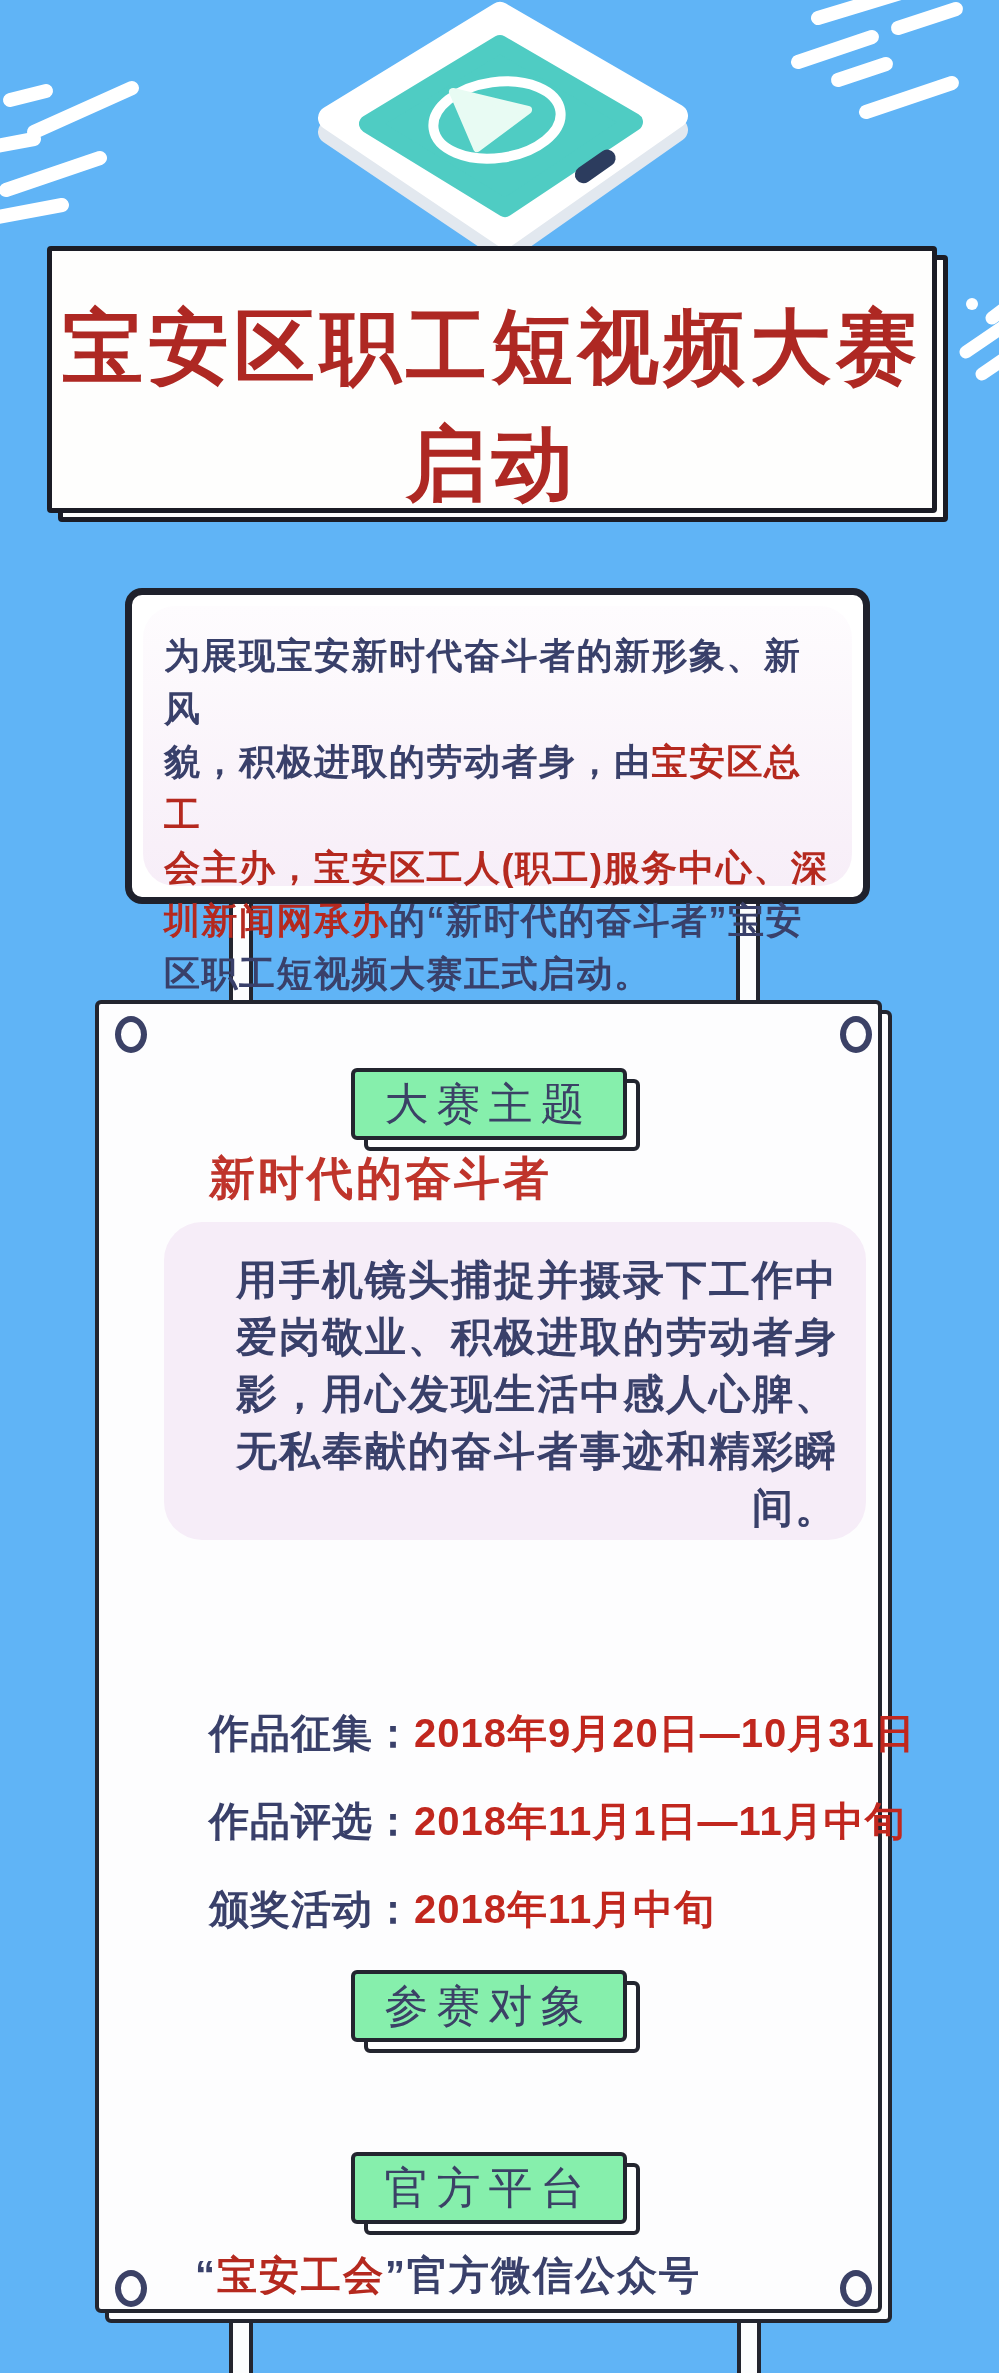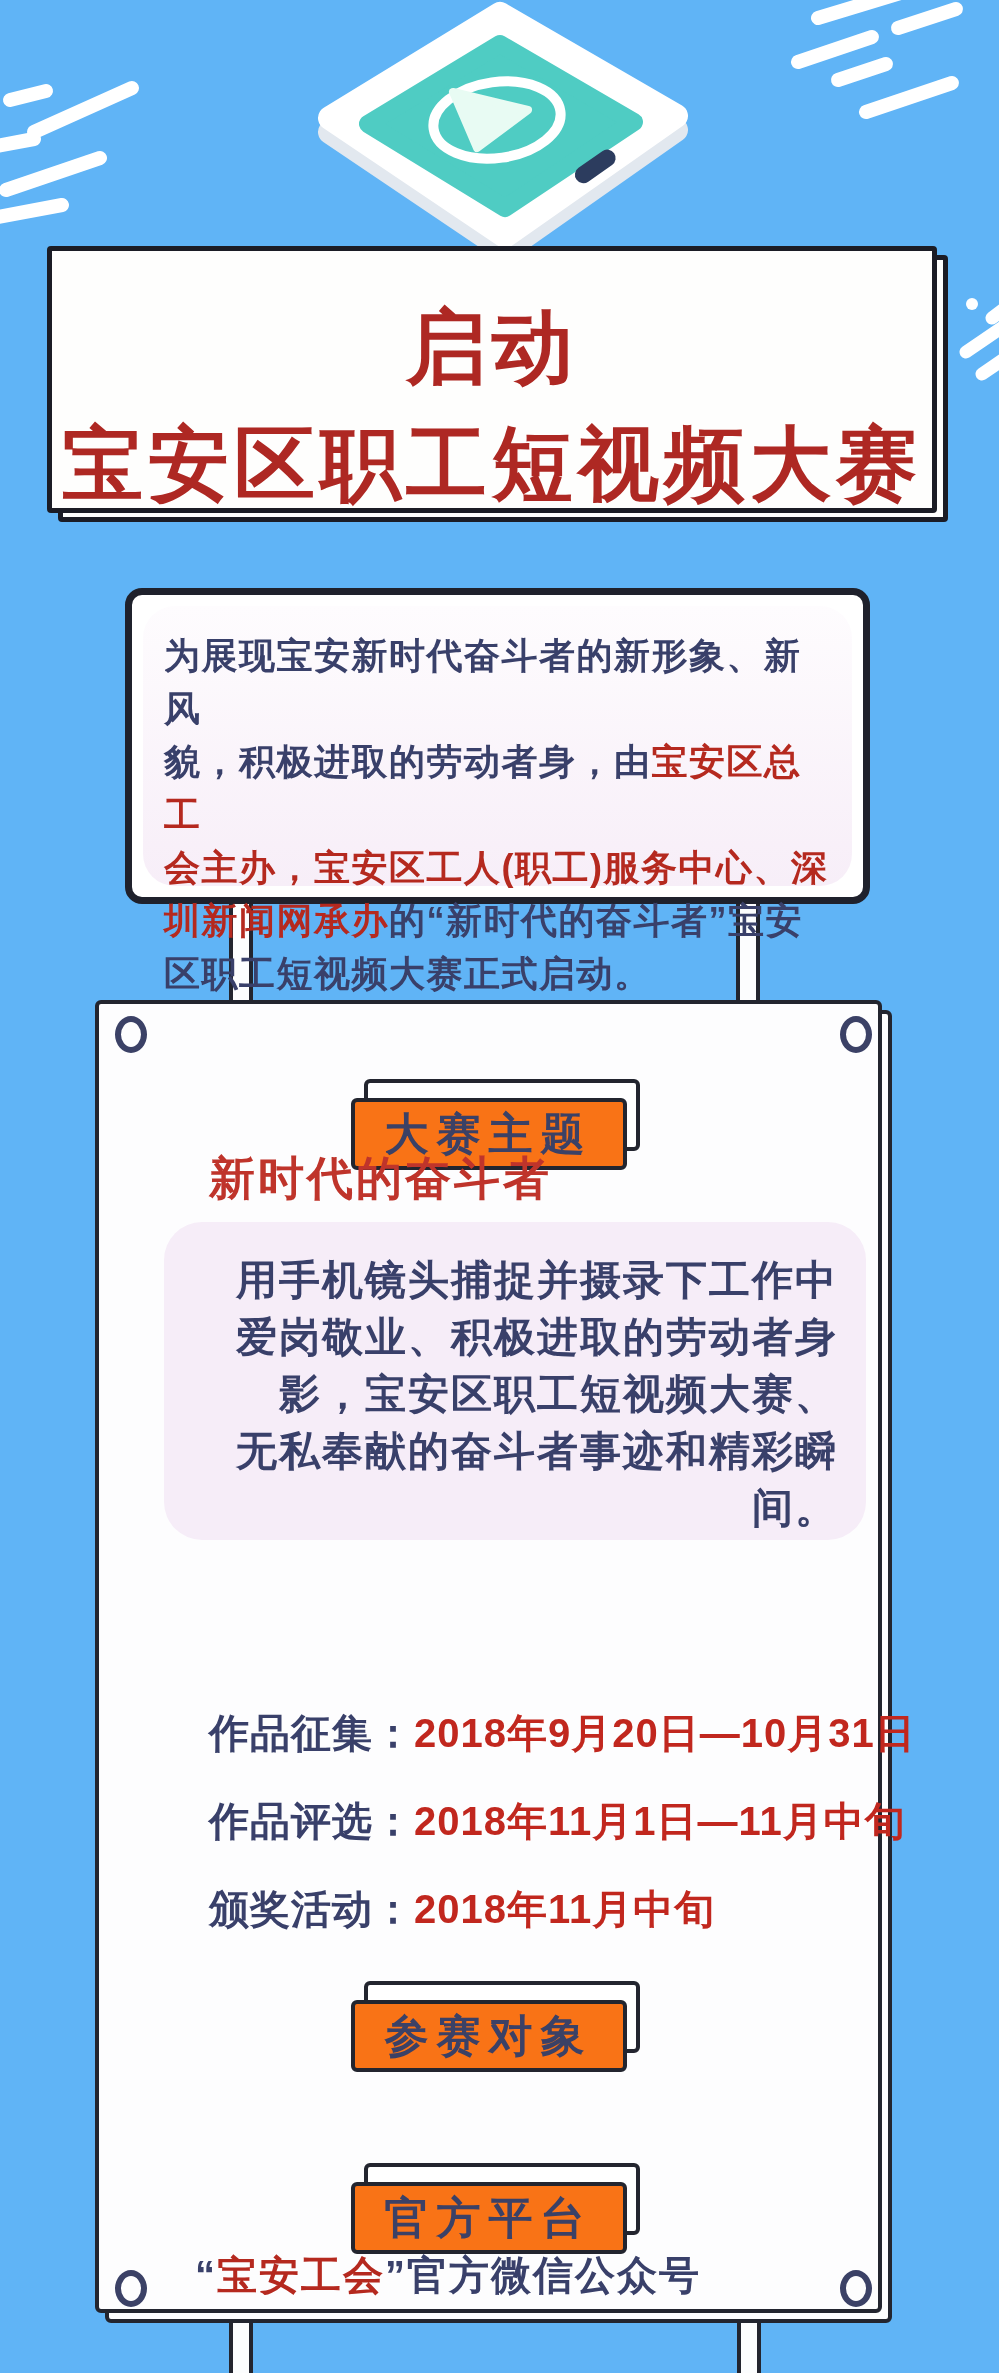--- a/index.html
+++ b/index.html
@@ -40,23 +40,23 @@
   .screw{position:absolute;width:20px;height:25px;border:6px solid #3b4166;
     border-radius:50%;background:transparent;}
   .screw.tl{left:16px;top:12px;} .screw.tr{left:741px;top:12px;}
   .screw.bl{left:16px;top:1266px;} .screw.br{left:741px;top:1266px;}
 
   
   .badge{position:absolute;left:50%;width:276px;height:72px;margin-left:-138px;}
   .badge-shadow{position:absolute;left:13px;top:11px;width:268px;height:64px;
     background:#ffffff;border:4px solid #23252f;border-radius:6px;}
   .badge-face{position:absolute;left:0;top:0;width:268px;height:64px;
-    background:#f97316;border:4px solid #23252f;border-radius:6px;
+    background:#86efac;border:4px solid #23252f;border-radius:6px;
     display:flex;align-items:center;justify-content:center;
-    font-size:44px;font-weight:bold;color:#3b4166;letter-spacing:8px;margin-top:30px;}
+    font-size:44px;font-weight:normal;color:#3b4166;letter-spacing:8px;}
 
   .section-heading{position:absolute;left:110px;top:144px;font-size:46px;
     font-weight:900;color:#bf342b;letter-spacing:3px;}
 
   .pink-box{position:absolute;left:65px;top:218px;width:702px;height:318px;
     background:#f6edf8;border-radius:38px;}
   .pink-text{padding:30px 28px 0 44px;font-size:41px;font-weight:bold;
     line-height:57px;letter-spacing:2px;color:#39406a;text-align:right;}
 
   .time-row{position:absolute;left:110px;font-size:40px;font-weight:bold;
@@ -100,22 +100,22 @@
       <path d="M500 44 L634 122 L505 208 L368 124 Z" fill="#4fccc3" stroke="#4fccc3" stroke-width="18" stroke-linejoin="round"></path>
       <ellipse cx="497" cy="120" rx="64" ry="38" fill="none" stroke="#ffffff" stroke-width="10" transform="rotate(-8 497 120)"></ellipse>
       <path d="M453 92 L528 110 L477 148 Z" fill="#e8fbf3" stroke="#e8fbf3" stroke-width="8" stroke-linejoin="round"></path>
       <rect x="572" y="158" width="46" height="17" rx="8.5" fill="#2c3c5e" transform="rotate(-35 595 166)"></rect>
     </g>
   </svg>
 
   <div class="banner-back"></div>
   <div class="banner">
     <div class="banner-title">
+      <div>宝安区职工短视频大赛</div>
       <div>启动</div>
-      <div>宝安区职工短视频大赛</div>
     </div>
   </div>
 
   <div class="post" style="left:229px;top:890px;height:120px;"></div>
   <div class="post" style="left:736px;top:890px;height:120px;"></div>
 
   <div class="sign">
     <div class="sign-inner"></div>
     <div class="sign-text">
       <span class="navy">为展现宝安新时代奋斗者的新形象、新风</span><br>
@@ -140,21 +140,21 @@
       <div class="badge-shadow"></div>
       <div class="badge-face">大赛主题</div>
     </div>
 
     <div class="section-heading">新时代的奋斗者</div>
 
     <div class="pink-box">
       <div class="pink-text">
         <span>用手机镜头捕捉并摄录下工作中</span><br>
         <span>爱岗敬业、积极进取的劳动者身</span><br>
-        <span>影，宝安区职工短视频大赛、</span><br>
+        <span>影，用心发现生活中感人心脾、</span><br>
         <span>无私奉献的奋斗者事迹和精彩瞬</span><br>
         <span>间。</span>
       </div>
     </div>
 
 
     <div class="time-row" style="top:702px;">
       <span class="lbl">作品征集：</span><span class="val">2018年9月20日—10月31日</span>
     </div>
     <div class="time-row" style="top:790px;">

